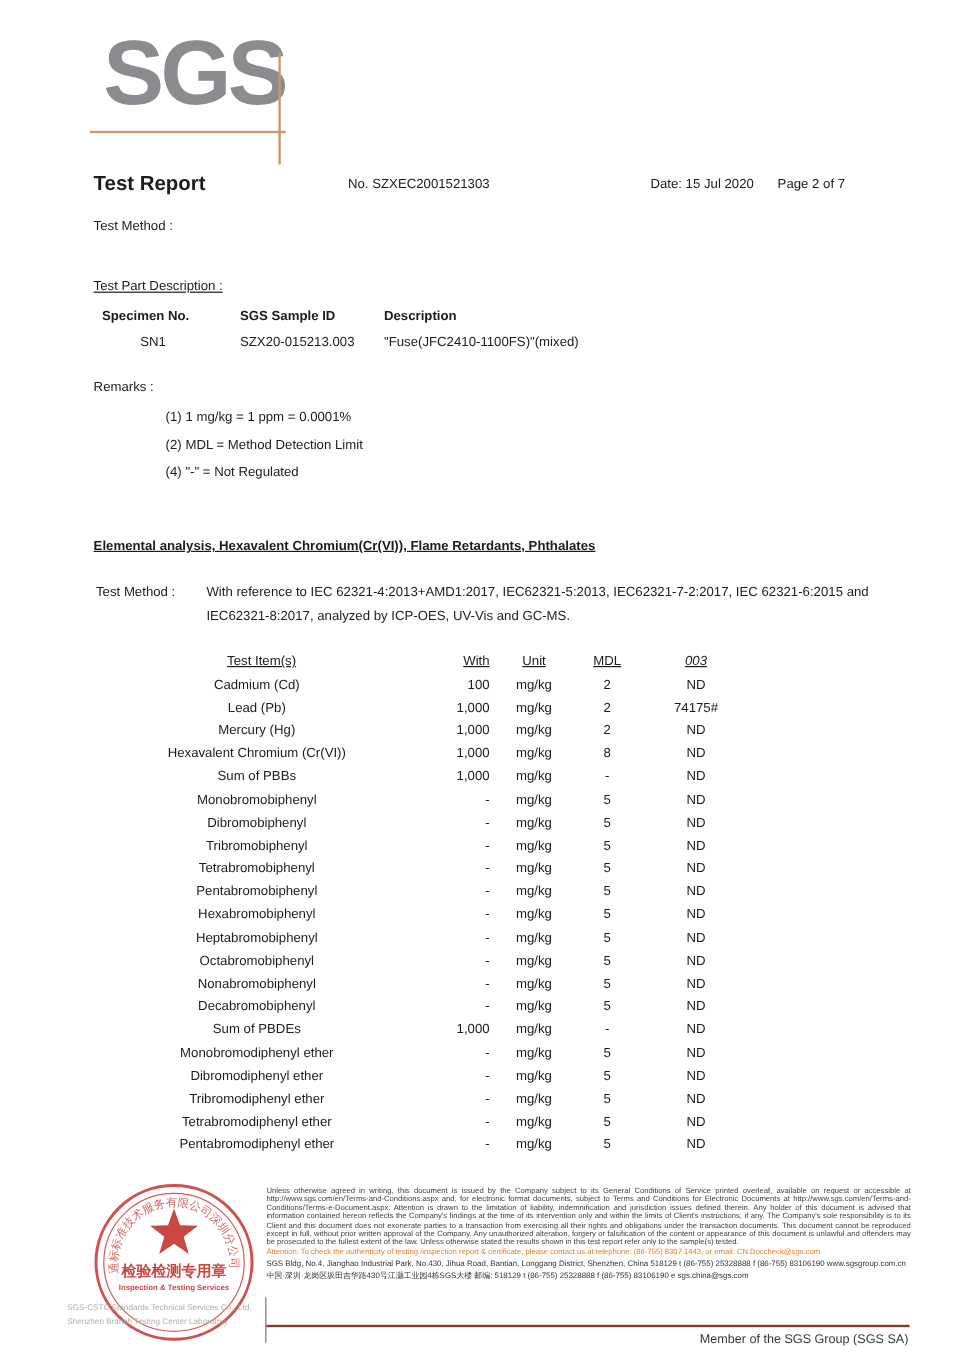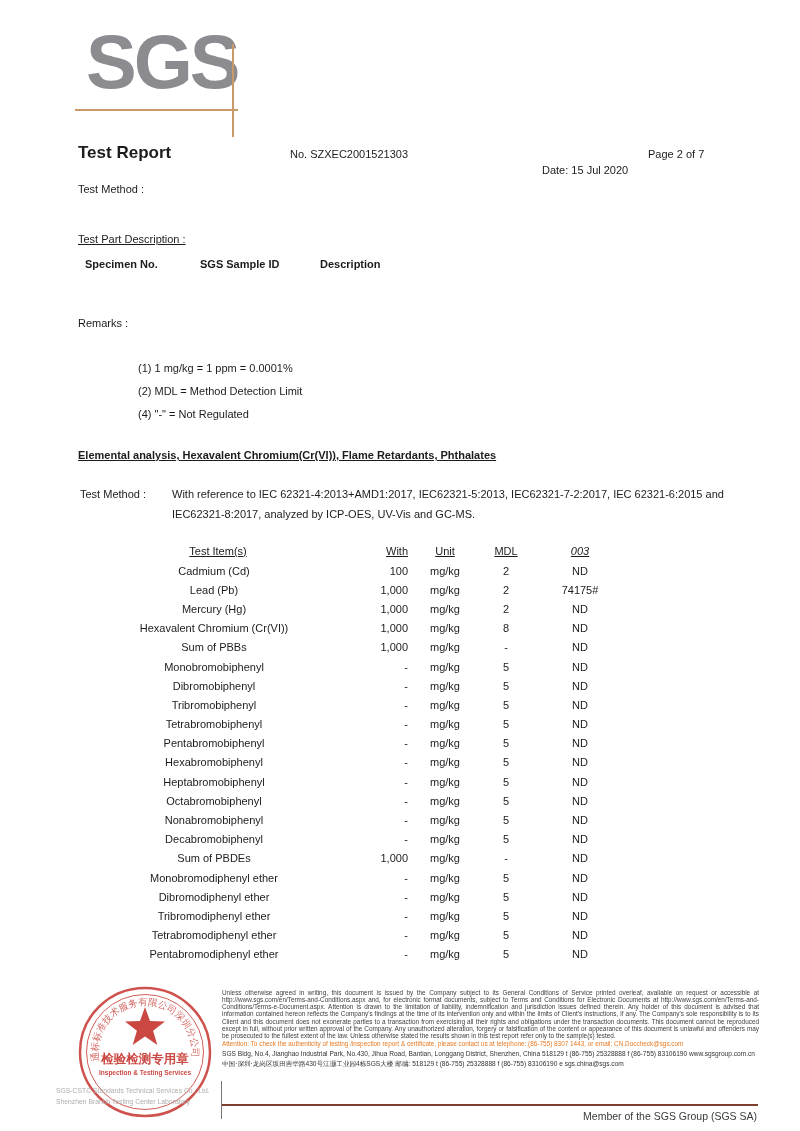--- a/index.html
+++ b/index.html
@@ -14,42 +14,42 @@
     position:absolute; left:86px; top:24px;
     font-size:76px; font-weight:700; letter-spacing:-3px; color:#8b8b90;
     font-family:"Liberation Sans", sans-serif; line-height:1;
   }
   .logo-hline { position:absolute; left:75px; top:109px; width:163px; height:2px; background:#c9996a; }
   .logo-vline { position:absolute; left:232px; top:44px; width:2px; height:93px; background:#c9996a; }
 
   
   .report-title { position:absolute; left:78px; top:143px; font-size:17px; font-weight:700; }
   .report-no   { position:absolute; left:290px; top:148px; font-size:11px; }
-  .report-date { position:absolute; left:497px; top:164px; font-size:11px;padding-left:45px; }
+  .report-date { position:absolute; left:497px; top:148px; font-size:11px;padding-left:45px; }
   .report-page { position:absolute; left:648px; top:148px; font-size:11px; }
 
   
   .lbl { font-size:11px; }
   .test-results-label { position:absolute; left:78px; top:183px; }
   .test-part-label { position:absolute; left:78px; top:223px; text-decoration:underline;margin-top:10px; }
   .remarks-label { position:absolute; left:78px; top:317px; }
   .elemental-heading {
     position:absolute; left:78px; top:449px; font-size:11px; font-weight:700;
     text-decoration:underline;
   }
 
   
   .spec-header { position:absolute; left:85px; top:258px; display:grid;
     grid-template-columns:115px 120px auto; font-size:11px; font-weight:700; }
   .spec-row { position:absolute; left:85px; top:279px; display:grid;
     grid-template-columns:115px 120px auto; font-size:11px; }
   .spec-row .c1 { text-align:center; padding-right:30px; }
 
   
-  .remarks-list { position:absolute; left:138px; top:337px; font-size:11px; line-height:23.2px;margin-top:20px; }
+  .remarks-list { position:absolute; left:138px; top:337px; font-size:11px; line-height:23.2px; }
 
   
   .test-method { position:absolute; left:80px; top:484px; display:flex; font-size:11px; line-height:20px; }
   .test-method .tm-label { width:92px; flex:0 0 92px; }
   .test-method .tm-text { width:552px; }
 
   
   .results-table { position:absolute; left:78px; top:541px; width:560px; font-size:11px; }
   .rt-row { display:grid; grid-template-columns:272px 60px 70px 52px 96px; height:19.2px; align-items:center; }
   .rt-head { height:20px; }
@@ -89,20 +89,25 @@
   <div class="report-page lbl">Page 2 of 7</div>
 
   <div class="test-results-label lbl">Test Method :</div>
   <div class="test-part-label lbl">Test Part Description :</div>
 
   <div class="spec-header">
     <span>Specimen No.</span>
     <span>SGS Sample ID</span>
     <span>Description</span>
   </div>
+  <div class="spec-row">
+    <span class="c1">SN1</span>
+    <span>SZX20-015213.003</span>
+    <span>"Fuse(JFC2410-1100FS)"(mixed)</span>
+  </div>
 
   <div class="remarks-label lbl">Remarks :</div>
   <div class="remarks-list">
 
       <div>(1) 1 mg/kg = 1 ppm = 0.0001%</div>
 
       <div>(2) MDL = Method Detection Limit</div>
 
 
       <div>(4) "-" = Not Regulated</div>

